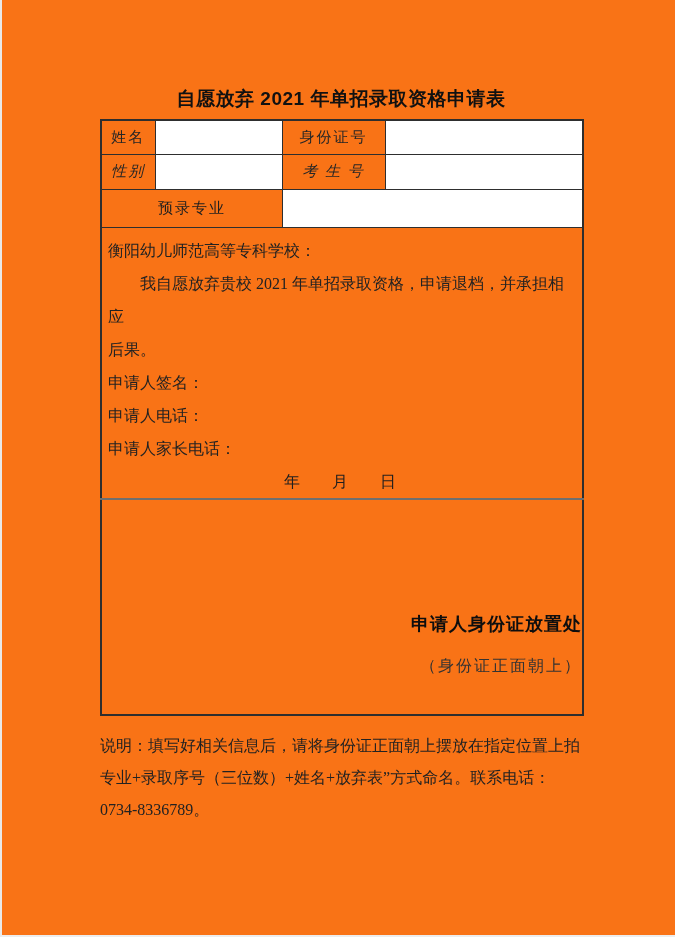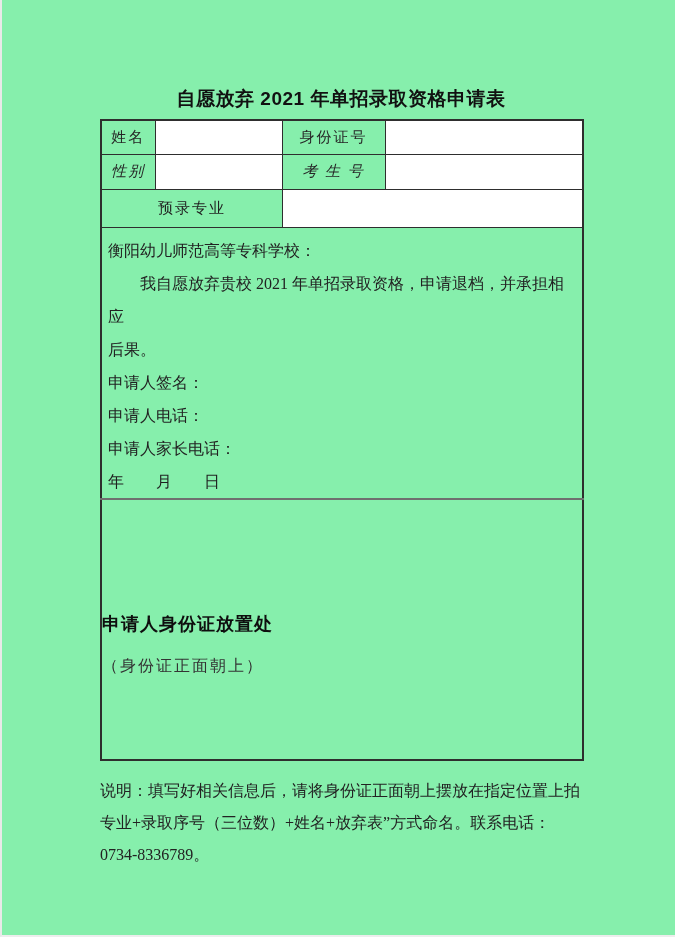--- a/index.html
+++ b/index.html
@@ -10,21 +10,21 @@
     background: #ffffff;
     font-family: "Liberation Serif", serif;
     color: #1f1f1f;
     overflow: hidden;
   }
 
   .page {
     position: relative;
     width: 675px;
     height: 937px;
-    background: #86efac;
+    background: #f97316;
     border-left: 2px solid #e9e9e9;
     border-bottom: 2px solid #ededed;
   }
 
   .content {
     position: absolute;
     left: 98px;
     top: 0;
     width: 482px;
   }
@@ -83,32 +83,32 @@
     line-height: 33px;
     font-size: 16px;
     color: #222222;
   }
 
   .letter-body-first { text-indent: 2em; }
 
   .sig-block { }
 
   .date-line {
-    text-align: left;
+    text-align: center;
     padding-right: 4px;
     line-height: 33px;
     font-size: 16px;
     white-space: pre;
   }
 
   tr.row-idcard td {
-    height: 261px;
+    height: 216px;
     border-top: 2px solid #6f6f6f;
     vertical-align: top;
-    text-align: left;
+    text-align: right;
   }
 
   .idcard-heading {
     margin-top: 112px;
     font-family: "Liberation Sans", sans-serif;
     font-weight: bold;
     font-size: 18px;
     letter-spacing: 1px;
     color: #0e0e0e;
   }

